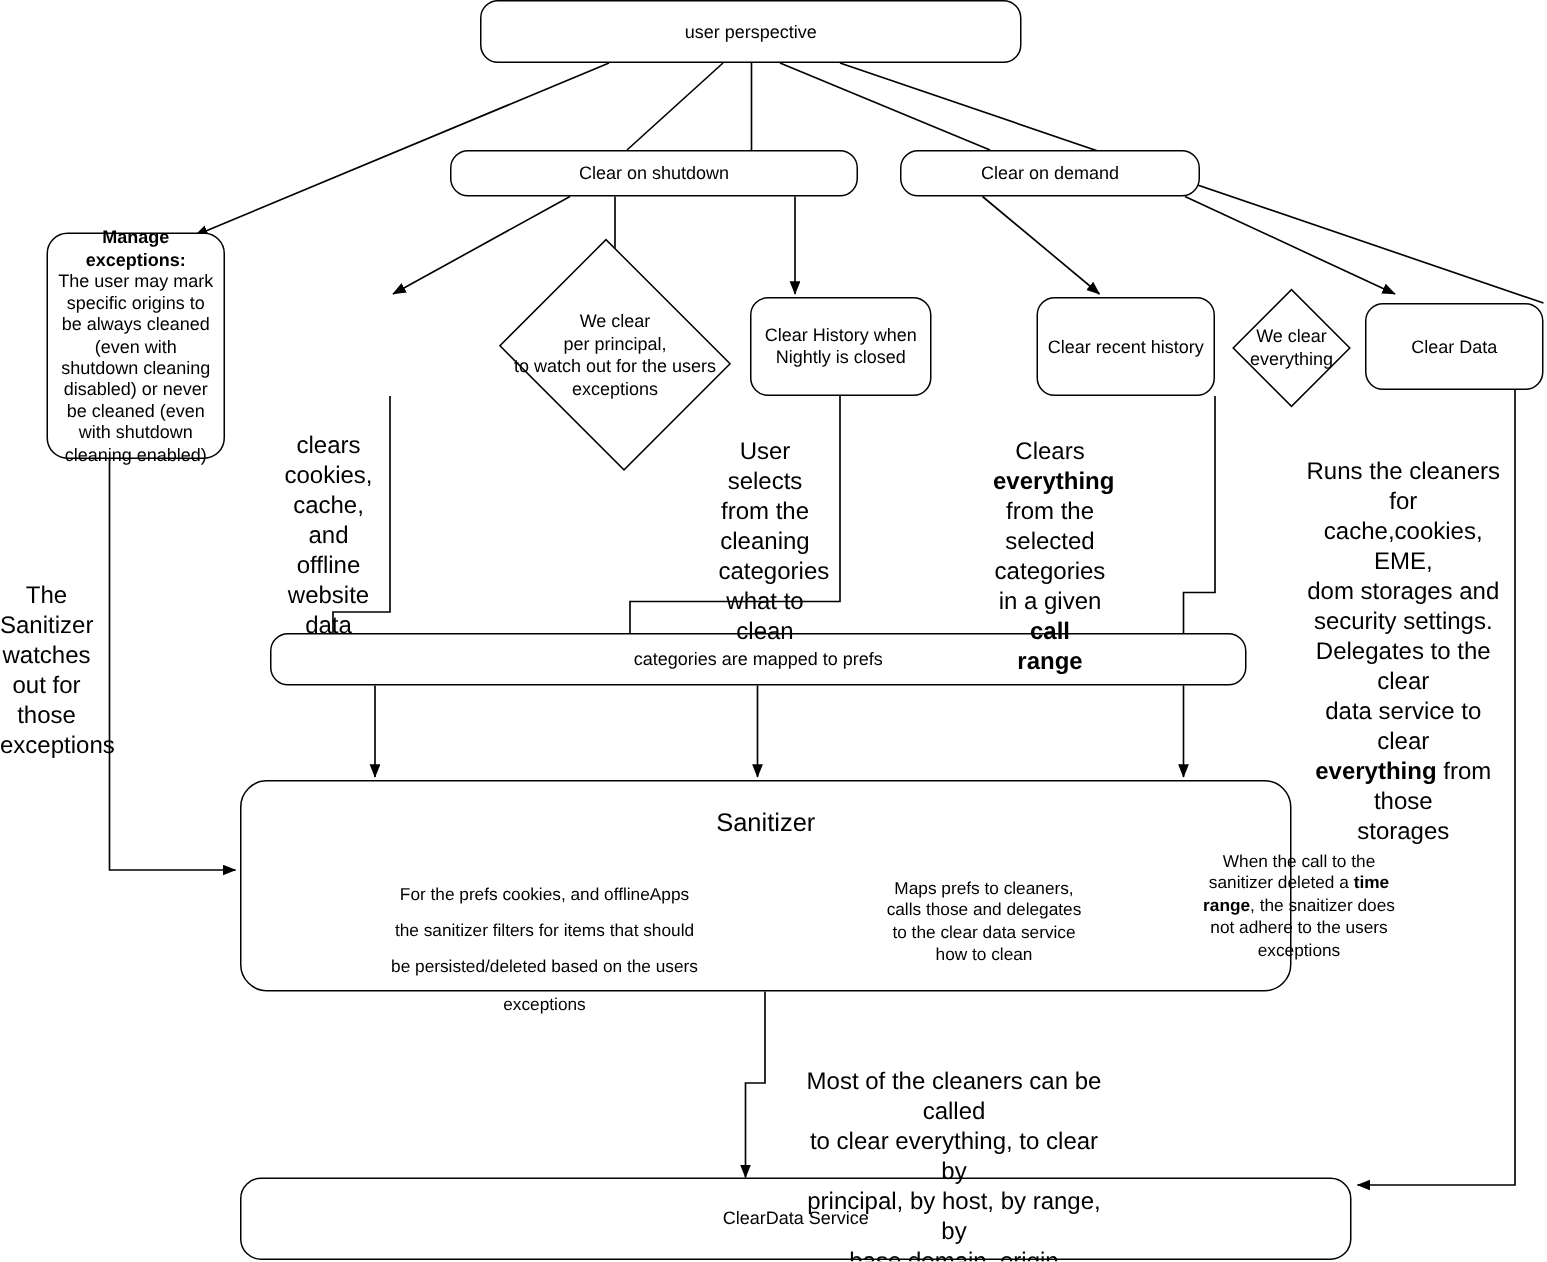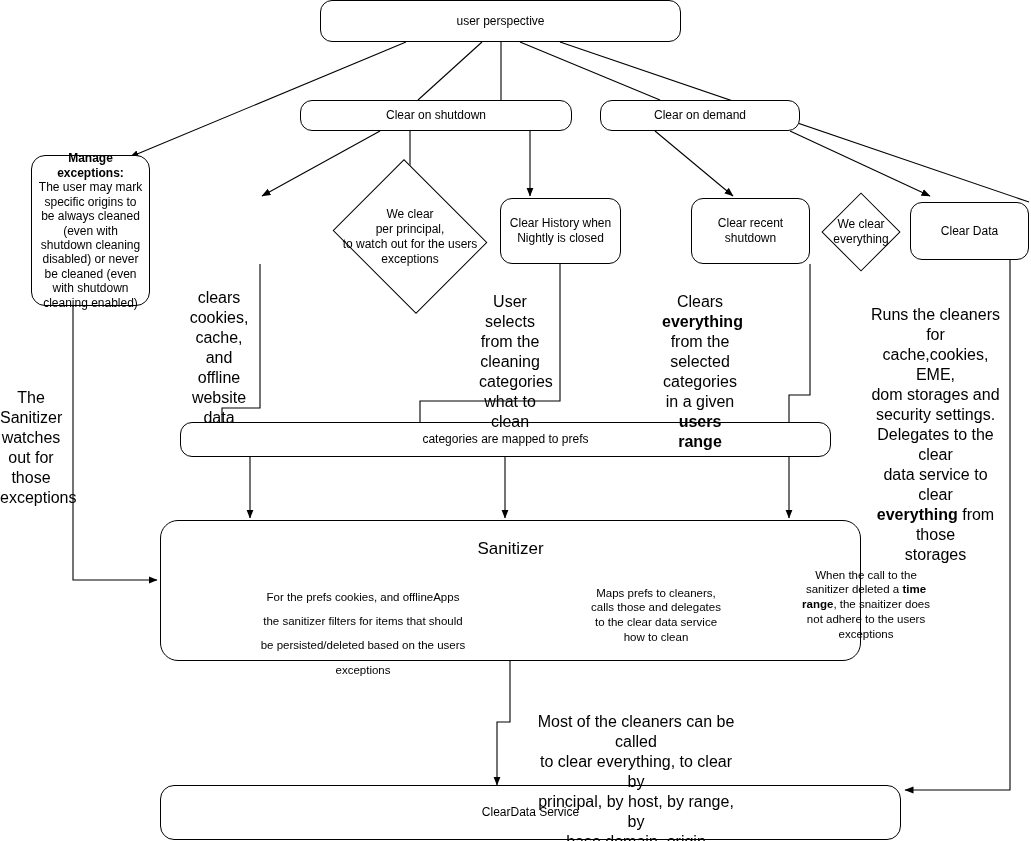--- a/index.html
+++ b/index.html
@@ -160,21 +160,21 @@
 to watch out for the users
 exceptions</span>
   </div>
 
   <div class="node multiline" style="left:500px; top:198px; width:121px; height:66px;">
     <span>Clear History when
 Nightly is closed</span>
   </div>
 
   <div class="node" style="left:691px; top:198px; width:119px; height:66px;">
-    <span>Clear recent shutdown</span>
+    <span>Clear recent history</span>
   </div>
 
   <div class="diamond" style="left:833px; top:204px; width:56px; height:56px;"></div>
   <div class="diamond-label" style="left:818px; top:212px; width:86px; height:40px;">
     <span>We clear
 everything</span>
   </div>
 
   <div class="node" style="left:910px; top:202px; width:119px; height:58px;align-items:center;">
     <span>Clear Data</span>
@@ -240,21 +240,21 @@
 clean</span>
   </div>
 
   <div class="note" style="left:662px; top:272px; width:76px;">
     <span>Clears</span>
 <b>everything</b>
 <span>from the
 selected
 categories
 in a given</span>
-<b>users
+<b>call
 range</b>
   </div>
 
   <div class="note" style="left:868px; top:285px; width:135px;">
     <span>Runs the cleaners for
 cache,cookies, EME,
 dom storages and
 security settings.
 Delegates to the clear
 data service to clear</span>

